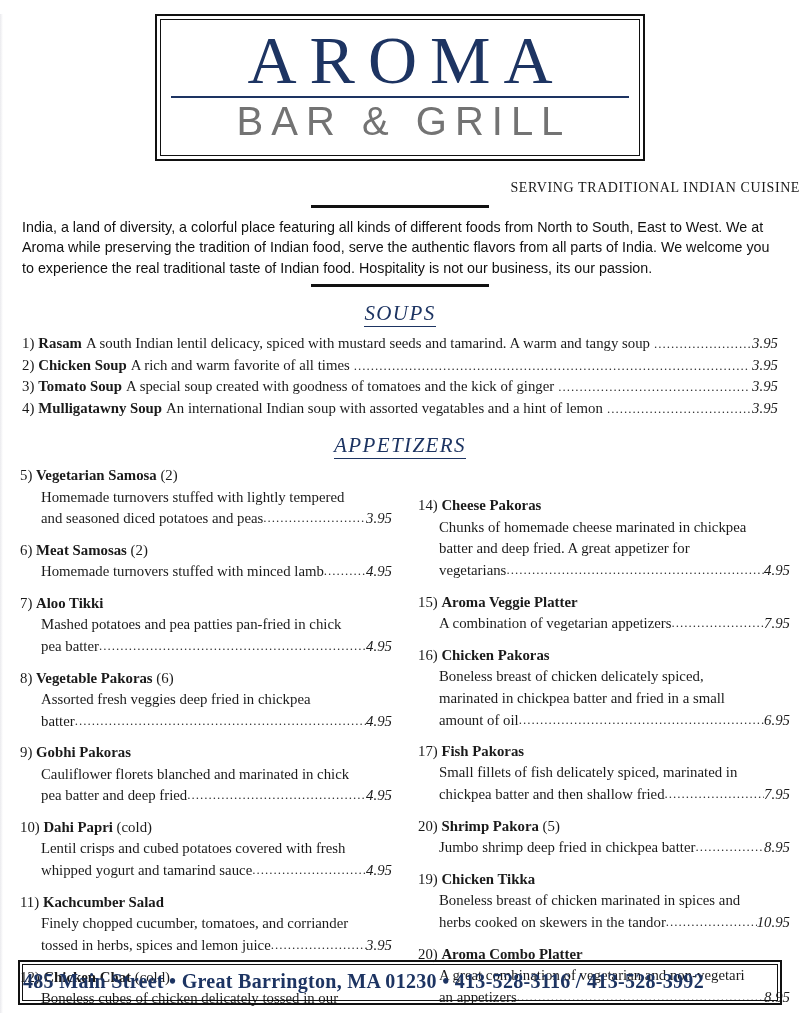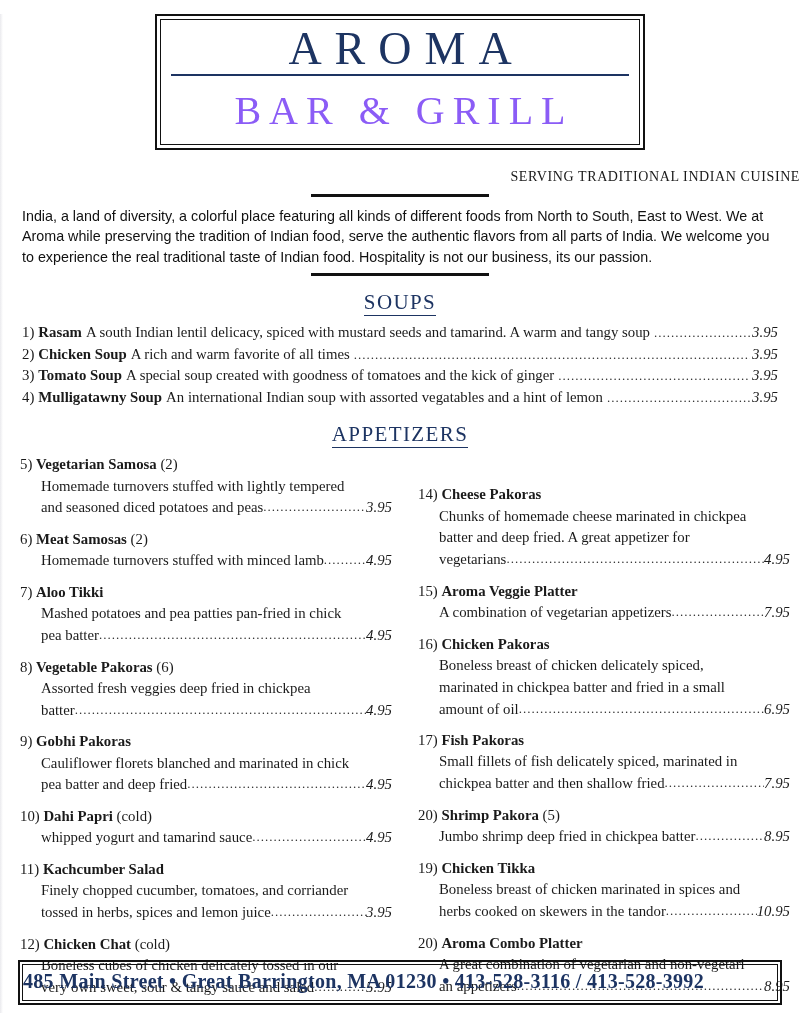--- a/index.html
+++ b/index.html
@@ -34,39 +34,39 @@
     padding:3px;
   }
   .logo-inner{
     border:1px solid #111;
     padding:6px 10px 10px 10px;
     text-align:center;
   }
   .logo-aroma{
     font-family:"Liberation Serif", serif;
     color:#1d3462;
-    font-size:46px;
+    font-size:68px;
     letter-spacing:13px;
     line-height:1.0;
     font-weight:400;
     text-indent:13px;
     padding-bottom:2px;
     border-bottom:2px solid #1d3462;
     display:block;
   }
   .logo-bar{
-    font-family:Liberation Serif, serif;
-    color:#8b5cf6;
+    font-family:Liberation Sans, sans-serif;
+    color:#737373;
     font-size:40px;
     letter-spacing:8px;
     line-height:1.18;
     font-weight:400;
     text-indent:8px;
     display:block;
-    padding-top:11px;
+    padding-top:0;
   }
 
   
   .subtitle{
     text-align:right;
     font-size:14px;
     letter-spacing:.6px;
     margin-top:19px;
     color:#1a1a1a;
     font-family:"Liberation Serif", serif;
@@ -91,20 +91,21 @@
     text-align:center;
     color:#1d3462;
     font-size:21px;
     letter-spacing:1.4px;
     font-family:"Liberation Serif", serif;
     margin-top:14px;
   }
   .section-head span{
     border-bottom:1.5px solid #1d3462;
     padding-bottom:1px;
+    font-style:italic;
   }
 
   
   .soups{
     margin:7px 22px 0 22px;
   }
   .soup-row{
     display:flex;
     align-items:baseline;
     font-size:14.8px;
@@ -305,20 +306,21 @@
             <div class="desc-last">
               <span class="txt">pea batter and deep fried</span>
               <span class="dots">...........................................................................................................................................................................................................................</span>
               <span class="pr">4.95</span>
             </div>
           </div>
         </div>
         <div class="item sp">
           <div class="item-title"><span class="num">10) </span><b>Dahi Papri</b><span class="qty"> (cold)</span></div>
           <div class="item-desc">
+            <div class="desc-line">Lentil crisps and cubed potatoes covered with fresh</div>
             <div class="desc-last">
               <span class="txt">whipped yogurt and tamarind sauce</span>
               <span class="dots">...........................................................................................................................................................................................................................</span>
               <span class="pr">4.95</span>
             </div>
           </div>
         </div>
         <div class="item sp">
           <div class="item-title"><span class="num">11) </span><b>Kachcumber Salad</b></div>
           <div class="item-desc">

